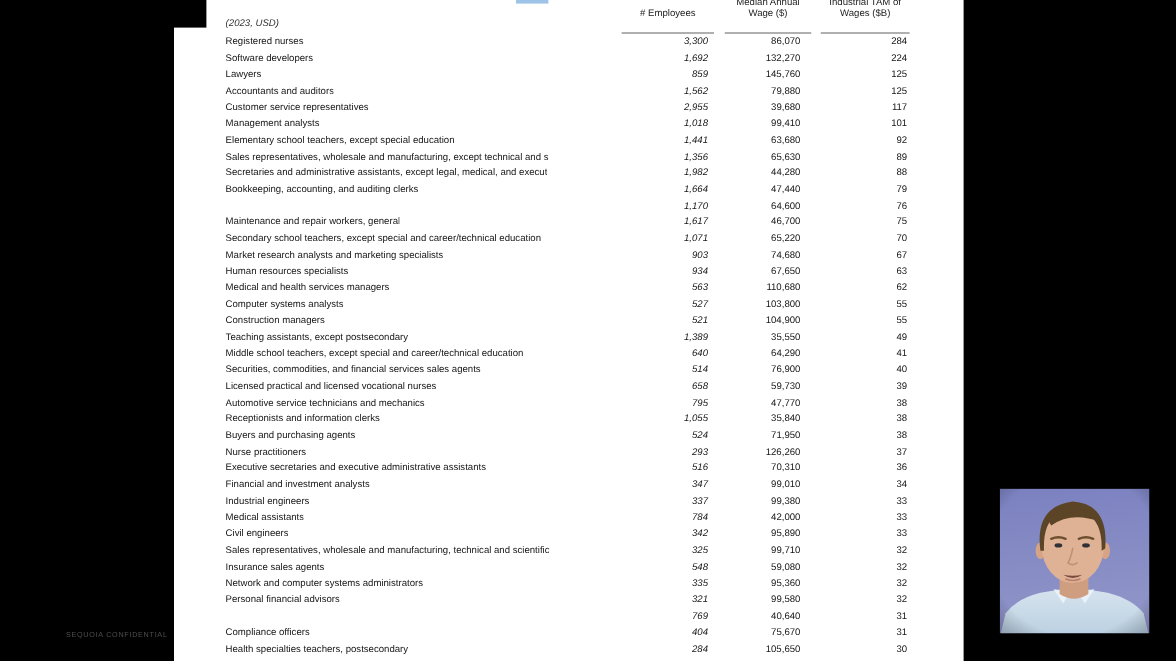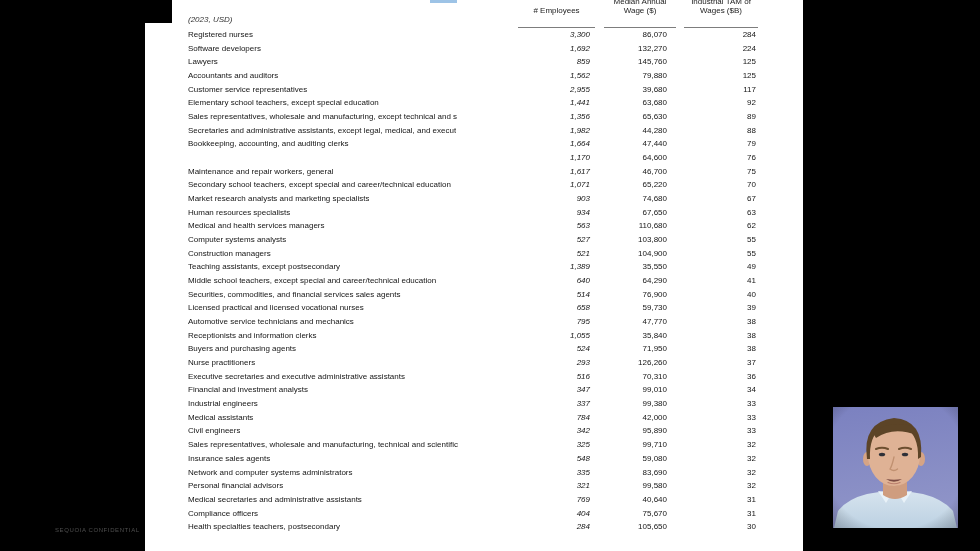--- a/index.html
+++ b/index.html
@@ -135,20 +135,26 @@
     <span class="num n-tam">125</span>
   </div>
 
   <div class="row">
     <span class="occ">Customer service representatives</span>
     <span class="num n-emp">2,955</span>
     <span class="num n-wage">39,680</span>
     <span class="num n-tam">117</span>
   </div>
 
+  <div class="row">
+    <span class="occ">Management analysts</span>
+    <span class="num n-emp">1,018</span>
+    <span class="num n-wage">99,410</span>
+    <span class="num n-tam">101</span>
+  </div>
 
   <div class="row">
     <span class="occ">Elementary school teachers, except special education</span>
     <span class="num n-emp">1,441</span>
     <span class="num n-wage">63,680</span>
     <span class="num n-tam">92</span>
   </div>
 
   <div class="row">
     <span class="occ">Sales representatives, wholesale and manufacturing, except technical and s</span>
@@ -327,33 +333,32 @@
   <div class="row">
     <span class="occ">Insurance sales agents</span>
     <span class="num n-emp">548</span>
     <span class="num n-wage">59,080</span>
     <span class="num n-tam">32</span>
   </div>
 
   <div class="row">
     <span class="occ">Network and computer systems administrators</span>
     <span class="num n-emp">335</span>
-    <span class="num n-wage">83,690</span>
+    <span class="num n-wage">95,360</span>
     <span class="num n-tam">32</span>
   </div>
 
   <div class="row">
     <span class="occ">Personal financial advisors</span>
     <span class="num n-emp">321</span>
     <span class="num n-wage">99,580</span>
     <span class="num n-tam">32</span>
   </div>
 
   <div class="row">
-    <span class="occ">Medical secretaries and administrative assistants</span>
     <span class="num n-emp">769</span>
     <span class="num n-wage">40,640</span>
     <span class="num n-tam">31</span>
   </div>
 
   <div class="row">
     <span class="occ">Compliance officers</span>
     <span class="num n-emp">404</span>
     <span class="num n-wage">75,670</span>
     <span class="num n-tam">31</span>

